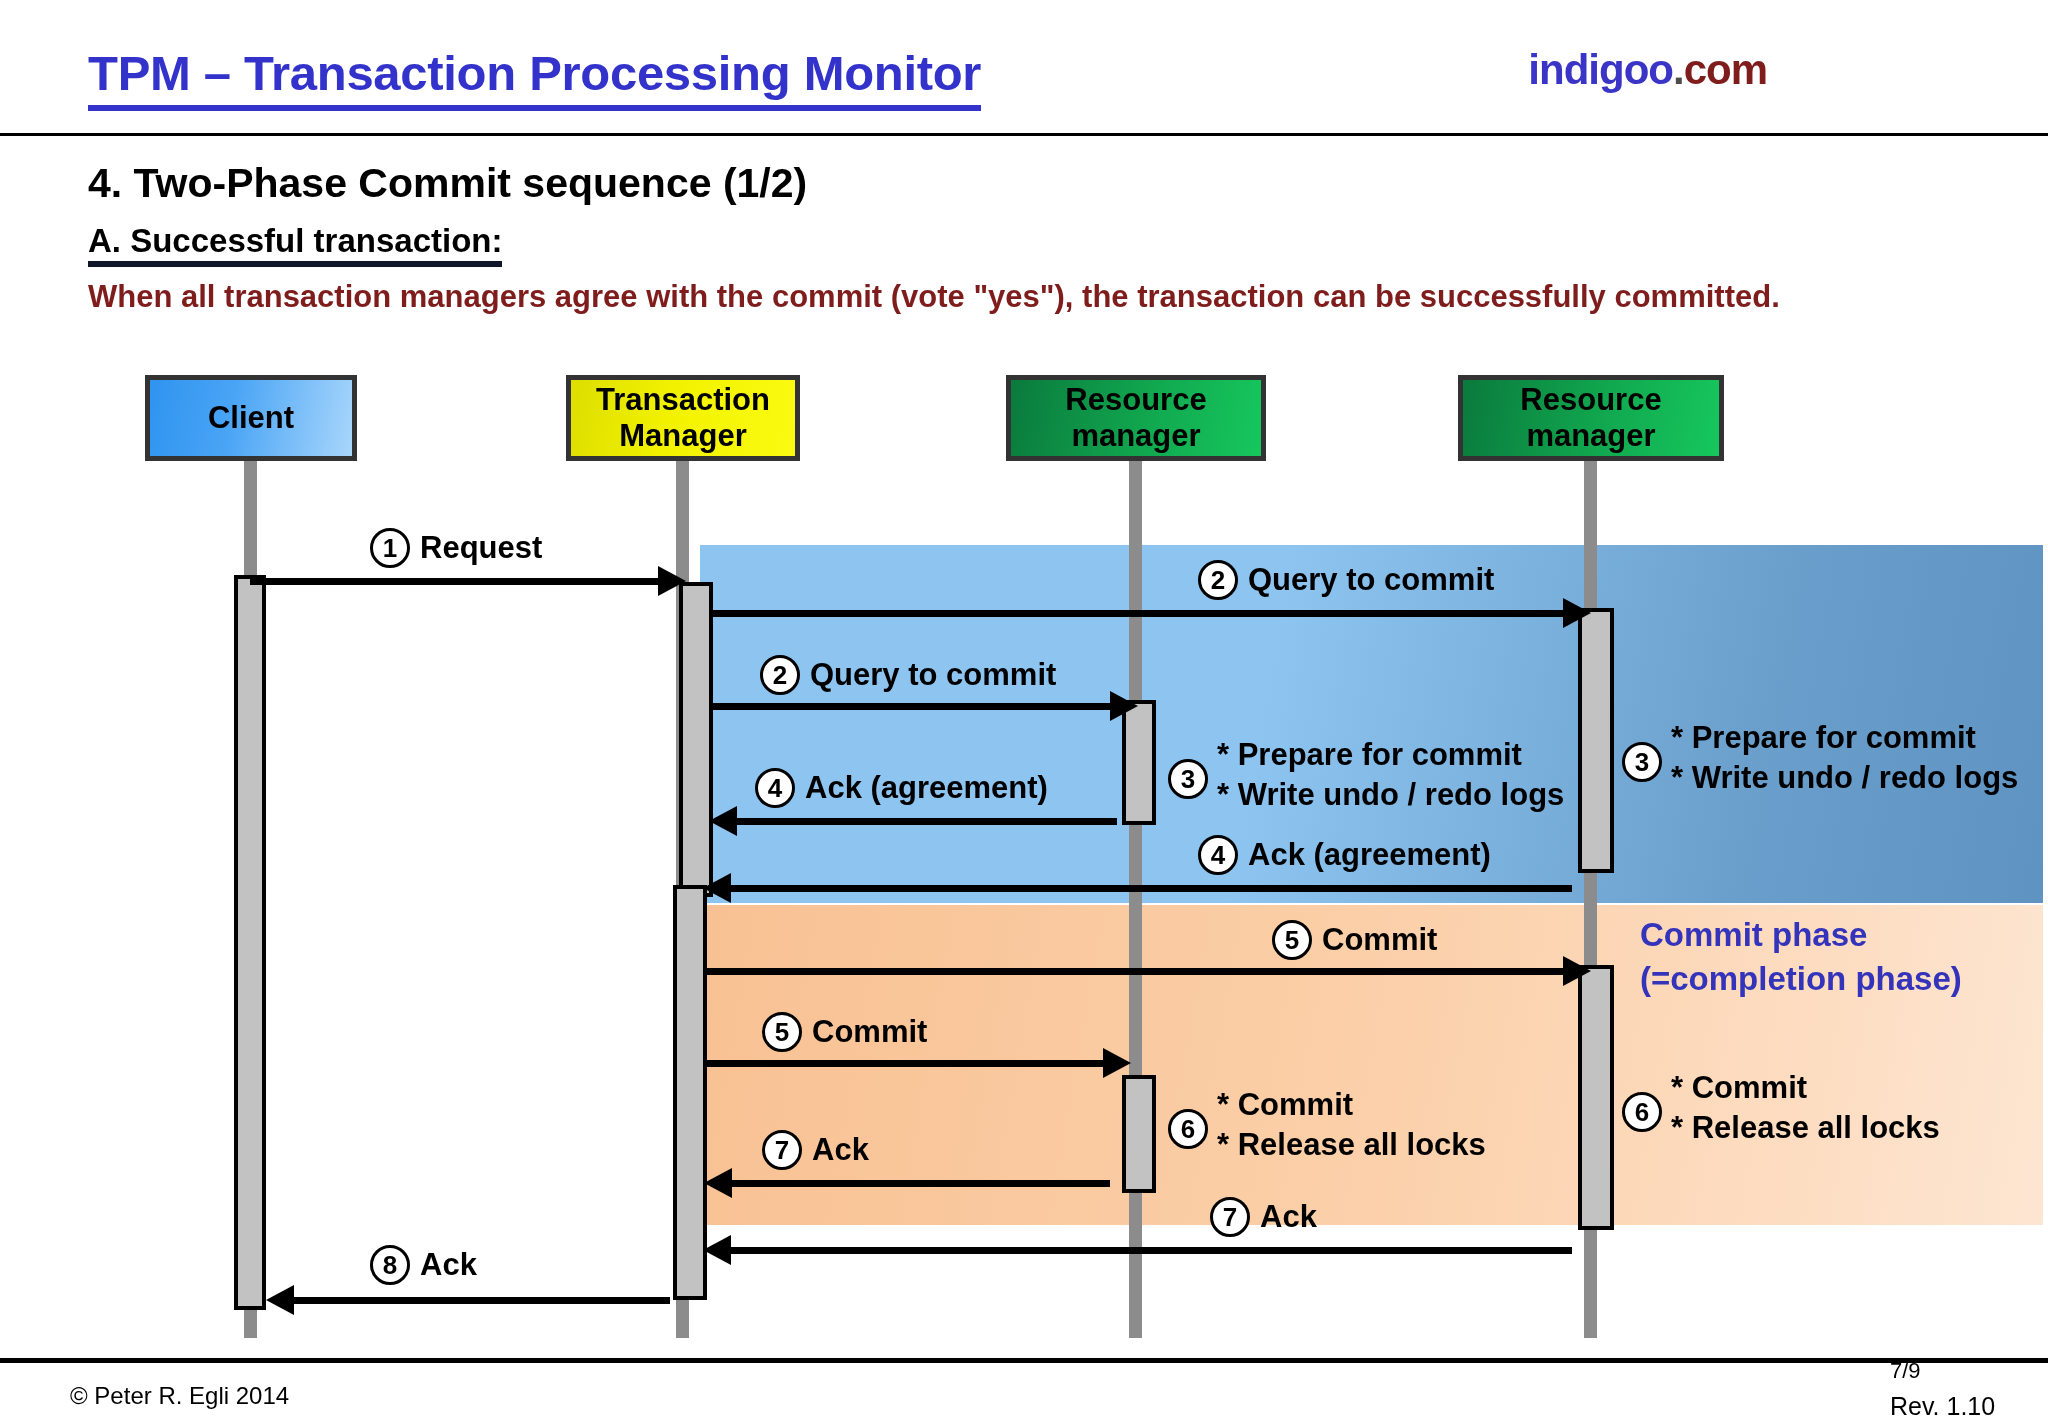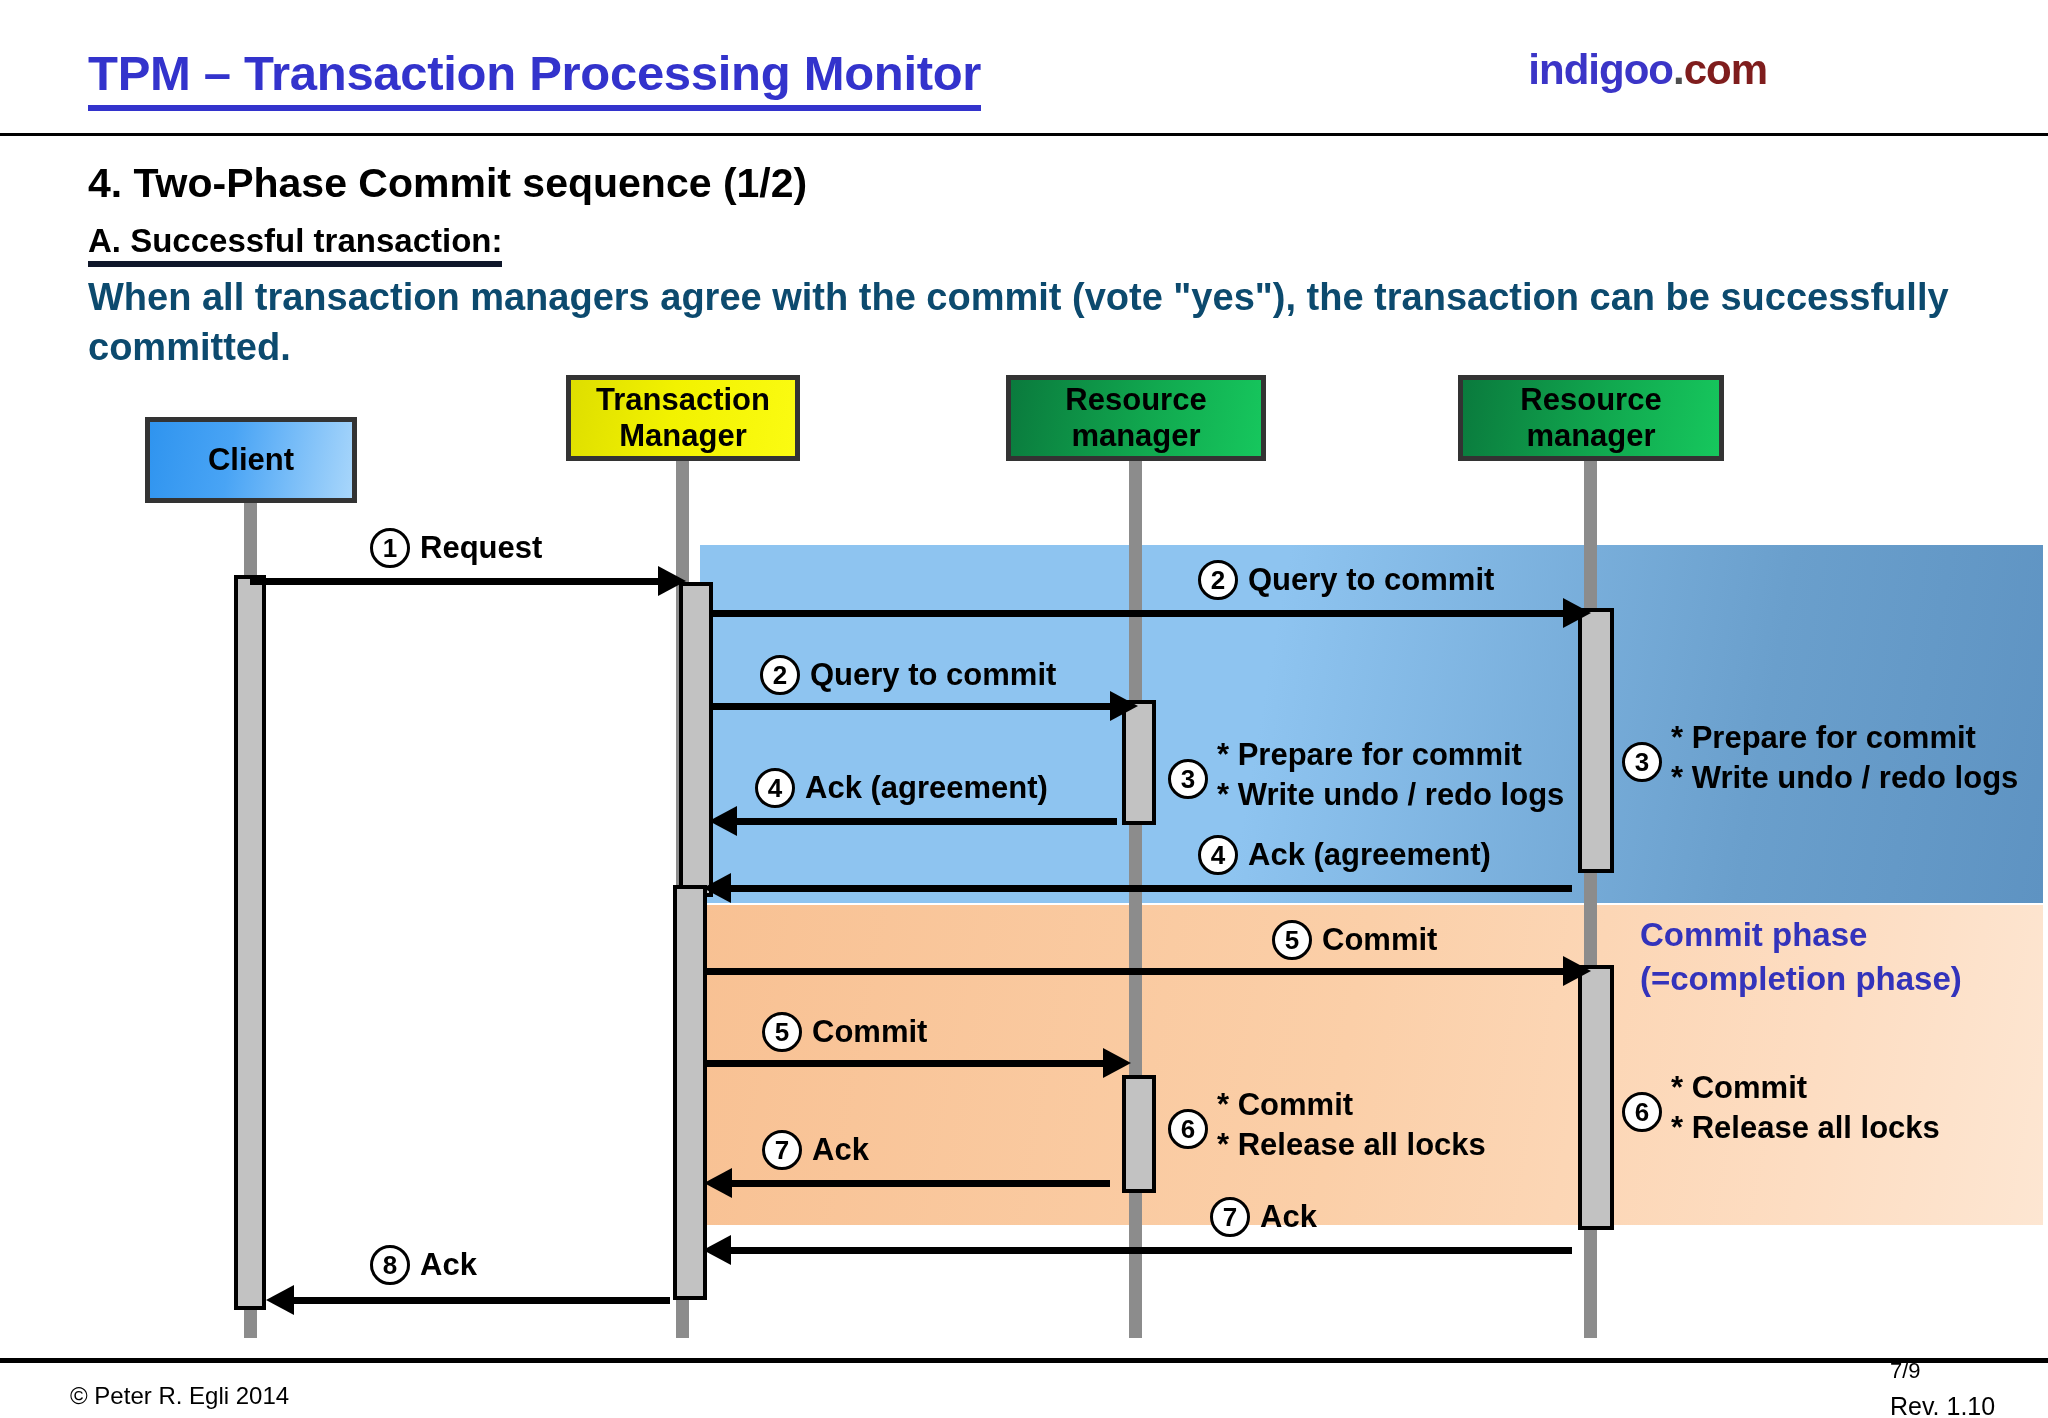--- a/index.html
+++ b/index.html
@@ -30,22 +30,22 @@
   
   #slide-title{
     left:88px;top:160px;font-size:41px;font-weight:bold;color:#000;
     white-space:nowrap;
   }
   #sub-title{
     left:88px;top:222px;font-size:33px;font-weight:bold;color:#000;
     white-space:nowrap;border-bottom:6px solid #0f172a;padding-bottom:1px;
   }
   #body-text{
-    left:88px;top:272px;width:1900px;font-size:38px;font-weight:bold;
-    color:#0c4a6e;line-height:50px;
+    left:88px;top:272px;width:1900px;font-size:31px;font-weight:bold;
+    color:#7f1d1d;line-height:50px;
   }
 
   
   #diagram{left:0;top:0;width:2048px;height:1418px;}
 
   
   .phase-band{z-index:1;}
   #band-voting{
     left:700px;top:545px;width:1343px;height:358px;
     background:linear-gradient(100deg,#8ec4f0 0%,#8ec4f0 42%,#6a9fcc 78%,#5e93c2 100%);
@@ -58,21 +58,21 @@
   #label-voting{left:1640px;top:555px;color:#ffffff;}
   #label-commit{left:1640px;top:913px;color:#3333bb;}
 
   
   .pbox{
     z-index:8;height:86px;border:5px solid #333333;box-sizing:border-box;
     display:flex;align-items:center;justify-content:center;text-align:center;
     font-weight:bold;font-size:31px;color:#000;line-height:36px;
   }
   #pbox-0{left:145px;top:375px;width:212px;
-    background:linear-gradient(100deg,#2f94ef 0%,#49a4f5 40%,#a8d6fb 100%);margin-top:42px;}
+    background:linear-gradient(100deg,#2f94ef 0%,#49a4f5 40%,#a8d6fb 100%);}
   #pbox-1{left:566px;top:375px;width:234px;
     background:linear-gradient(100deg,#dede00 0%,#f2f200 45%,#fbfb12 100%);}
   #pbox-2{left:1006px;top:375px;width:260px;
     background:linear-gradient(100deg,#0a7a3d 0%,#11a84f 55%,#16c75d 100%);}
   #pbox-3{left:1458px;top:375px;width:266px;
     background:linear-gradient(100deg,#0a7a3d 0%,#11a84f 55%,#16c75d 100%);}
 
   
   .lifeline{z-index:5;width:13px;background:#8c8c8c;}
   #ll-0{left:244px;top:458px;height:880px;}

